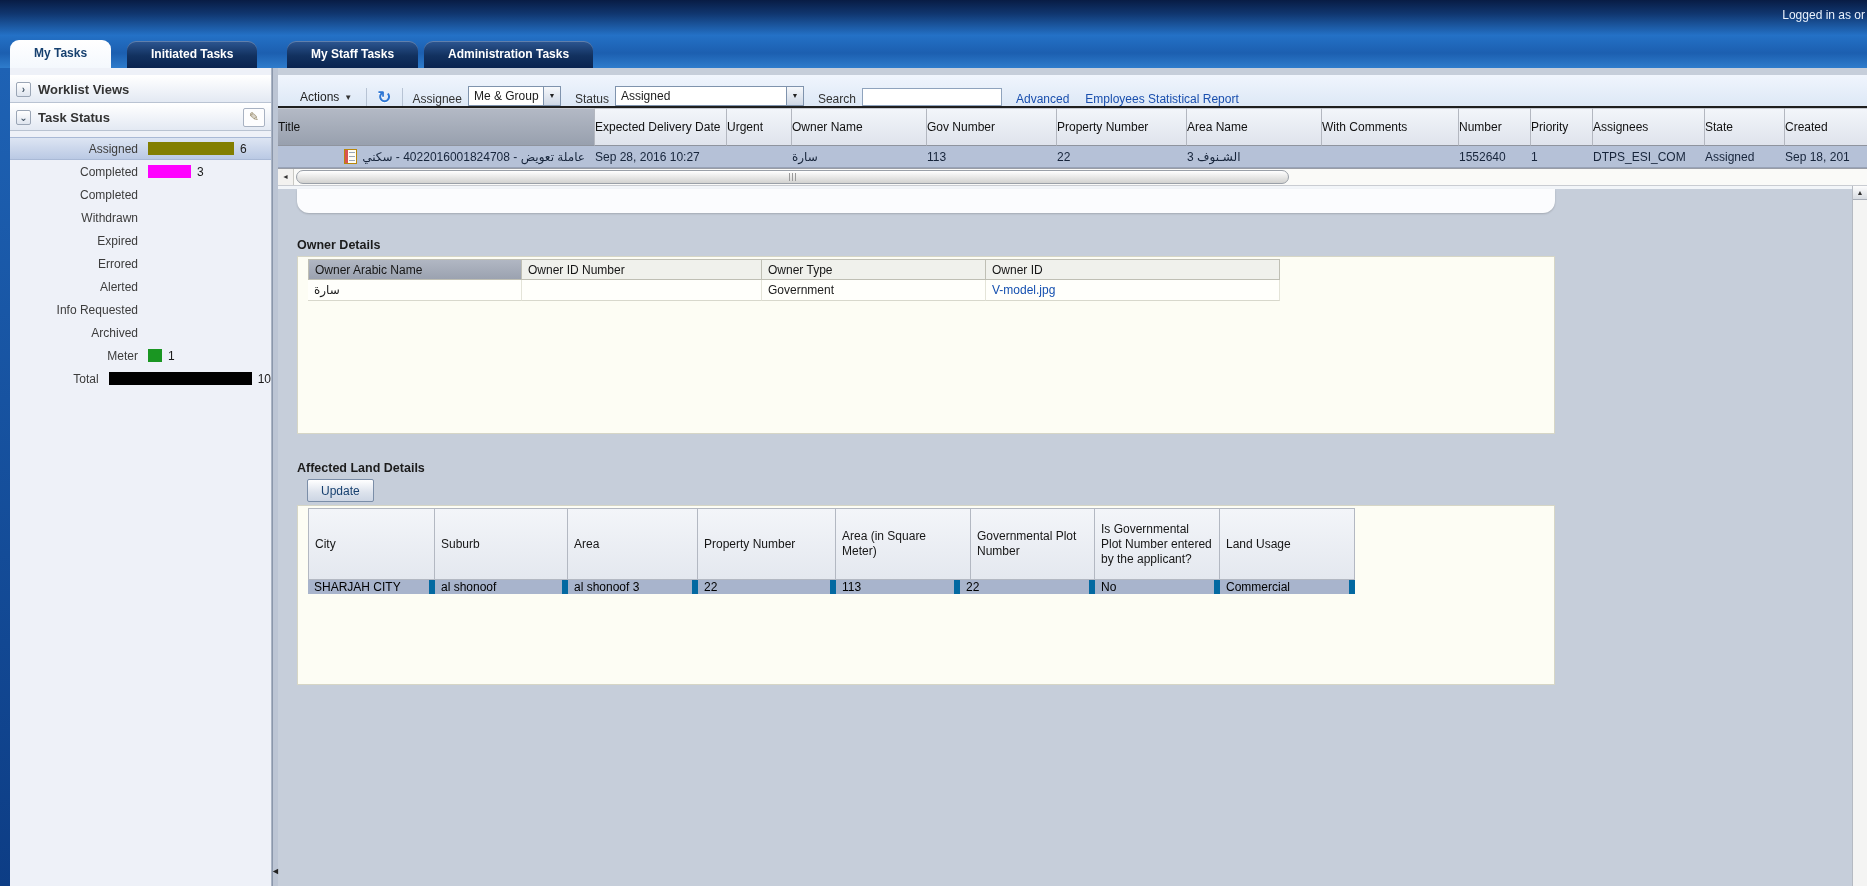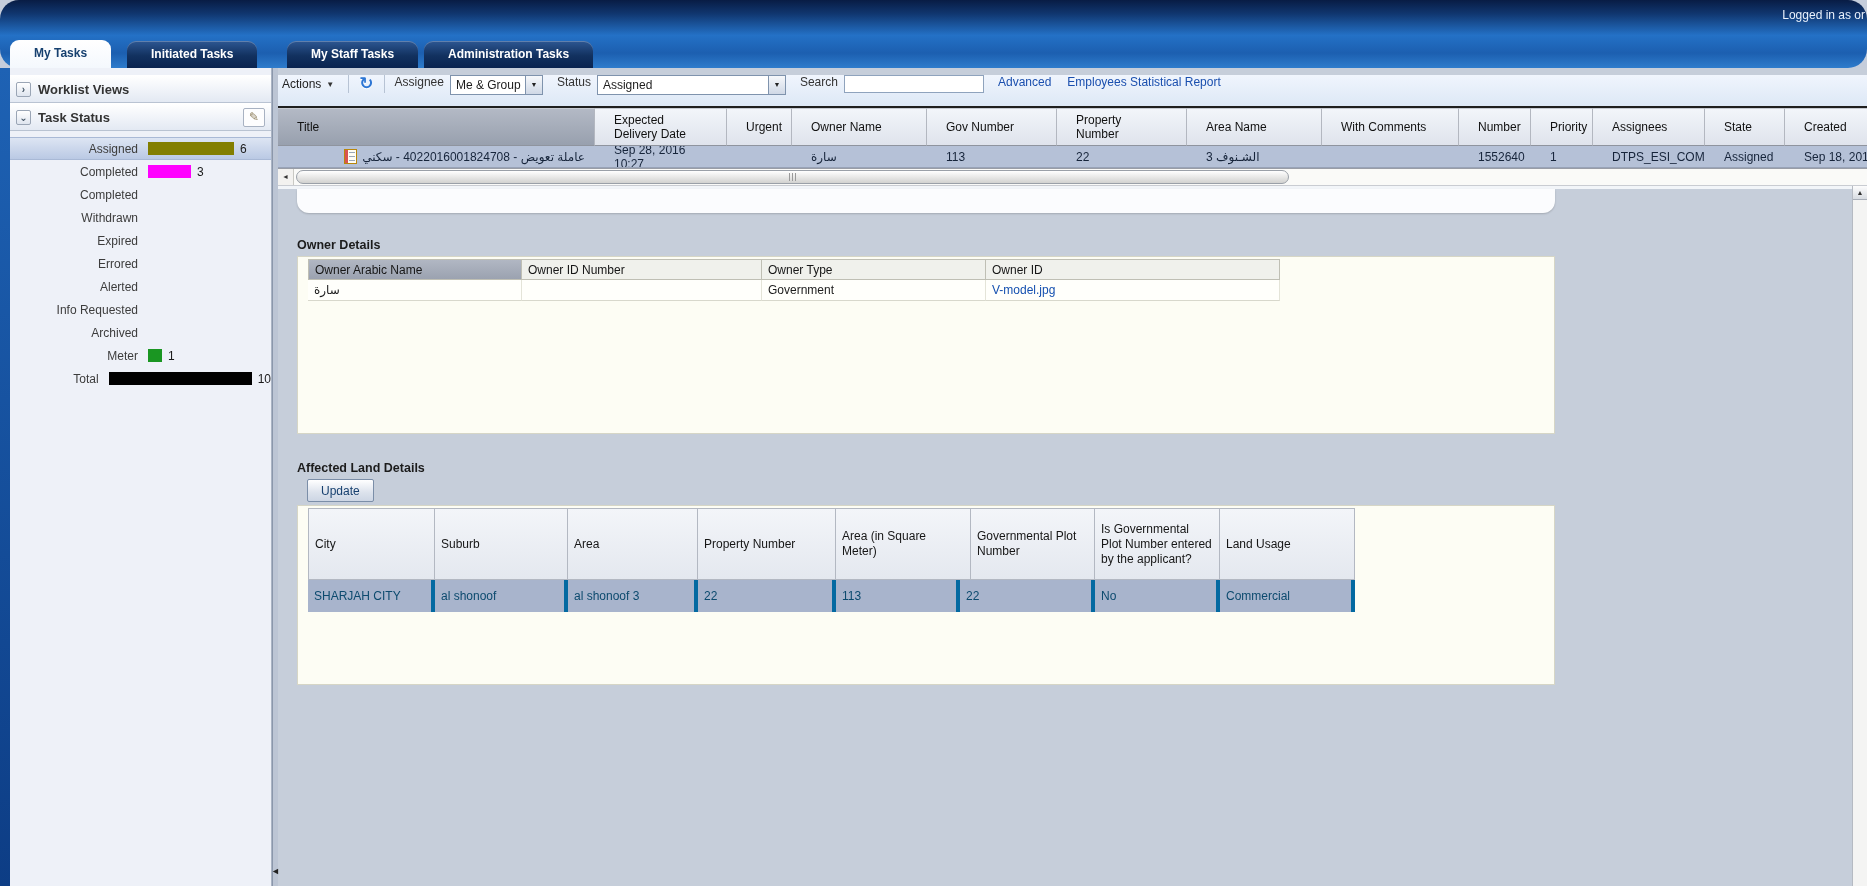--- a/index.html
+++ b/index.html
@@ -1,21 +1,21 @@
 <!DOCTYPE html>
 <html><head>
 <meta charset="utf-8">
 <style>
   * { box-sizing: border-box; margin: 0; padding: 0; }
   html,body { width:1867px; height:886px; overflow:hidden; }
   body { font-family:"Liberation Sans","DejaVu Sans",sans-serif; font-size:12px; color:#1c1c1c; background:#c5cddb; position:relative; }
 
   
   .topbar { position:absolute; left:0; top:0; width:1867px; height:68px;
-    background:linear-gradient(180deg,#081c44 0%,#10366f 20%,#2471c6 52%,#1c5fb0 78%,#2e7ccc 100%); z-index:5;border-radius:19px; }
+    background:linear-gradient(180deg,#081c44 0%,#10366f 20%,#2471c6 52%,#1c5fb0 78%,#2e7ccc 100%); z-index:5; }
   .login-text { position:absolute; right:2px; top:8px; color:#e9f1fc; font-size:12px; white-space:nowrap; }
   .tabbar { position:absolute; left:0; bottom:0; height:28px; width:100%; }
   .tab { position:absolute; bottom:0; height:27px; line-height:26px; padding:0 24px; font-weight:bold; font-size:12px;
     border-radius:9px 9px 0 0; color:#fff; background:linear-gradient(180deg,#2d5793 0%,#12315f 55%,#0a2450 100%);
     box-shadow:inset 0 1px 0 rgba(255,255,255,.25); cursor:pointer; white-space:nowrap; }
   .tab.active { height:28px; background:linear-gradient(180deg,#ffffff 0%,#f4f8fd 100%); color:#16406f; z-index:6; }
   .tab-1 { left:10px; } .tab-2 { left:127px; } .tab-3 { left:287px; } .tab-4 { left:424px; }
 
   .top-strip { position:absolute; left:0; top:68px; width:1867px; height:7px; background:#eef3fa; }
 
@@ -40,37 +40,37 @@
   .status-row.selected { background:linear-gradient(180deg,#dde5f3 0%,#bac9e4 100%);
     border-top:1px solid #a9b9d6; border-bottom:1px solid #a9b9d6; }
   .status-label { display:inline-block; width:128px; text-align:right; color:#3c3c3c; font-size:12px; }
   .status-bar-wrap { display:flex; align-items:center; margin-left:10px; }
   .status-bar { display:inline-block; height:13px; }
   .status-count { margin-left:6px; color:#1a1a1a; font-size:12px; }
 
   
   .main { position:absolute; left:278px; top:68px; right:0; bottom:0; background:#c6ceda; overflow:hidden; display:flex; flex-direction:column; }
 
-  .toolbar { margin-top:7px; height:33px; flex:none; display:flex; align-items:flex-start; 
+  .toolbar { margin-top:7px; height:33px; flex:none; display:flex; align-items:flex-end; padding-left:18px;
     background:linear-gradient(180deg,#f0f5fd 0%,#dde8f6 100%); border-bottom:2px solid #1f1f1f; white-space:nowrap; }
   .tb-sep { width:1px; height:18px; background:#b7c3d4; margin:0 10px; }
   .actions-btn { display:flex; align-items:center; gap:5px; color:#222; cursor:pointer; padding:2px 4px; }
   .caret { font-size:8px; color:#333; }
   .refresh-icon { font-size:17px; font-weight:bold; color:#2d76d4; cursor:pointer; line-height:1; text-shadow:0 1px 0 #fff; }
   .tb-label { color:#333; margin-right:6px; }
   .select-box { display:flex; align-items:center; margin-right:14px; }
   .select-field { height:20px; border:1px solid #7f93ad; background:#fff; display:flex; align-items:center; padding:0 5px; }
   .drop-btn { width:17px; height:20px; border:1px solid #7f93ad; border-left:none;
     background:linear-gradient(180deg,#f6f8fb,#cfd8e6); font-size:7px; color:#222; text-align:center; line-height:18px; cursor:pointer; }
   .search-input { width:140px; height:18px; border:1px solid #8fa3bd; background:#fff; margin-right:14px; padding:0 4px; font-size:12px; }
   .tb-link { color:#1a4fae; margin-right:16px; cursor:pointer; }
 
   
   .task-header { flex:none; display:flex; height:38px; }
-  .tcell { border-right:1px solid #b3b7c0; padding:2px 19px; overflow:hidden; flex:none; }
+  .tcell { border-right:1px solid #b3b7c0; padding:2px 0; overflow:hidden; flex:none; }
   .th { background:linear-gradient(180deg,#f2f5fa 0%,#dfe3ec 100%); border-top:1px solid #c6cad2; border-bottom:1px solid #8f949e;
     display:flex; align-items:center; font-size:12px; color:#111; cursor:pointer; }
   .th.sel { background:linear-gradient(180deg,#b3b9c5 0%,#98a0ae 100%); }
   .task-row { flex:none; display:flex; height:22px; background:#b5c1d7; border-bottom:1px solid #98a3b8; cursor:pointer; }
   .td { display:flex; align-items:center; font-size:12px; color:#16243a; border-right:none; }
   .tc0{width:317px}.tc1{width:132px}.tc2{width:65px}.tc3{width:135px}.tc4{width:130px}.tc5{width:130px}.tc6{width:135px}
   .tc7{width:137px}.tc8{width:72px}.tc9{width:62px}.tc10{width:112px}.tc11{width:80px}.tc12{width:120px}
   .title-cell { justify-content:flex-end; gap:5px; padding-right:10px; }
   .doc-icon { width:13px; height:15px; flex:none; border:1px solid #b8860b; background:
       linear-gradient(90deg,#d9534f 0 3px, #fffdf5 3px),
@@ -116,21 +116,21 @@
   .owner-th.first { border-left:1px solid #bfbfb4; }
   .owner-th.sel { background:linear-gradient(180deg,#b1b7c3,#9ba2b0); }
   .owner-td { height:21px; background:#fffffb; border-bottom:1px solid #d8d8cc; border-right:1px solid #e4e4d8; display:flex; align-items:center; }
   .owner-link { color:#1550b0; cursor:pointer; }
 
   .lcell { flex:none; padding:3px 6px; overflow:hidden; }
   .lc0{width:127px}.lc1{width:133px}.lc2{width:130px}.lc3{width:138px}.lc4{width:124px}.lc5{width:135px}.lc6{width:125px}.lc7{width:135px}
   .land-th { height:72px; background:linear-gradient(180deg,#f3f5f9,#e4e8ef); border:1px solid #b3b8c2; border-left:none;
     display:flex; align-items:center; color:#161616; line-height:1.25; cursor:pointer; }
   .land-th.first { border-left:1px solid #b3b8c2; }
-  .land-td { height:32px; background:#a8b4cc; border-right:4px solid #0369a1; display:flex; align-items:center; color:#0c4a6e; }
+  .land-td { height:14px; background:#a8b4cc; border-right:6px solid #0369a1; display:flex; align-items:center; color:#000000; }
 
   .update-btn { position:absolute; left:29px; top:290px; height:23px; padding:0 13px; font-size:12px; color:#17406f;
     border:1px solid #7b8ea8; border-radius:2px; background:linear-gradient(180deg,#ffffff 0%,#dce2ec 60%,#cdd6e4 100%); cursor:pointer; }
 </style>
 </head>
 <body>
 
 <div class="topbar">
   <div class="login-text">Logged in as or</div>
   <div class="tabbar">

